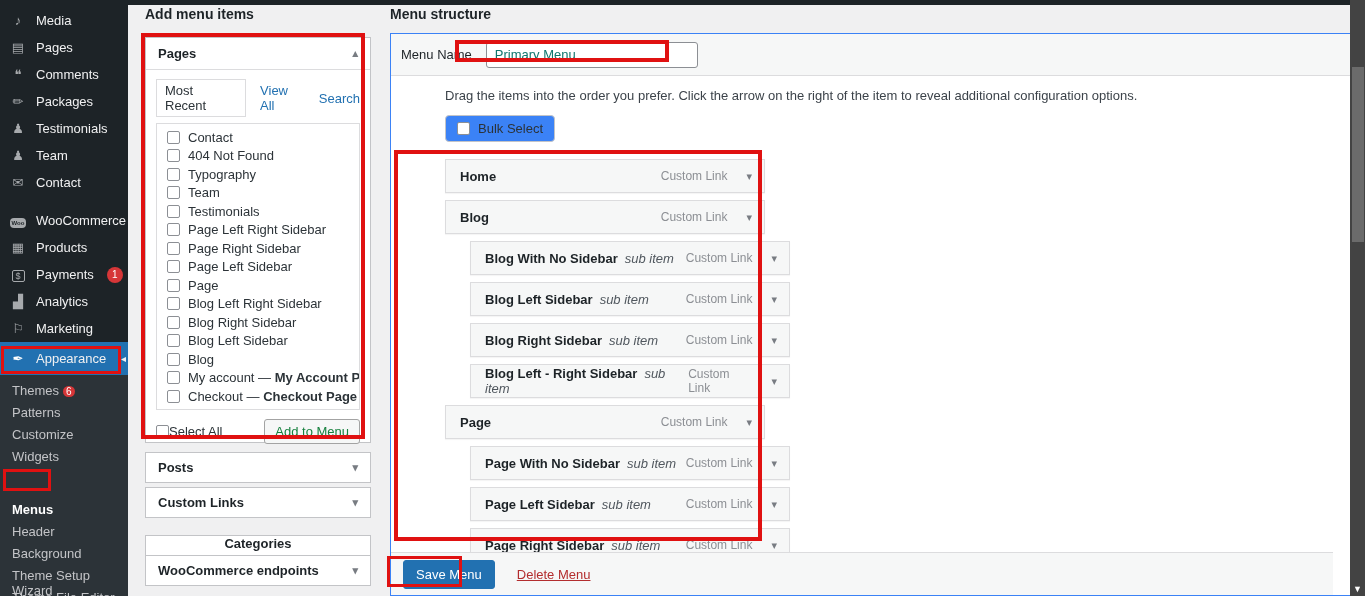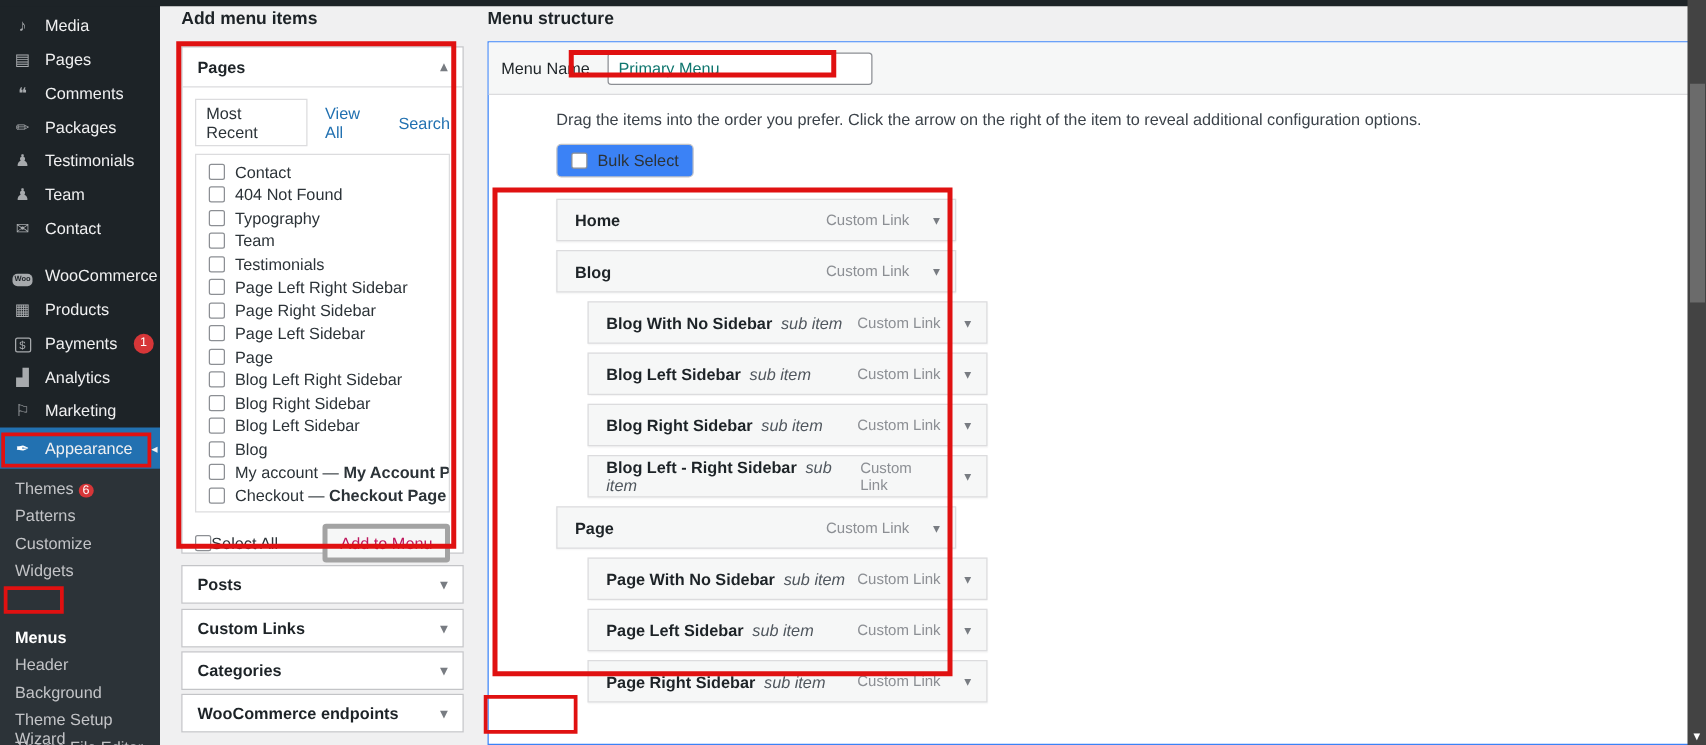--- a/index.html
+++ b/index.html
@@ -46,21 +46,21 @@
   .tab-active { border:1px solid #dcdcde; background:#fff; padding:3px 8px; color:#2c3338; }
   .tab-link { color:#2271b1; text-decoration:none; cursor:pointer; }
   #pages-list { border:1px solid #dcdcde; height:287px; padding:4px 0; overflow:hidden; }
   .chk-row { display:flex; align-items:center; gap:8px; height:18.5px; padding:0 10px;
     font-size:13px; color:#2c3338; white-space:nowrap; }
   .checkbox { width:13px; height:13px; border:1px solid #8c8f94; border-radius:2px;
     background:#fff; flex:none; cursor:pointer; }
   .bold-part { font-weight:bold; }
   #pages-foot { display:flex; justify-content:space-between; align-items:center; margin-top:9px; }
   .select-all { display:flex; align-items:center; gap:0; font-size:13px; color:#2c3338; }
-  #add-to-menu-btn { font-size:13px; color:#be185d; background:#f6f7f7; border:4px solid #a3a3a3;
+  #add-to-menu-btn { font-size:13px; color:#15803d; background:#f6f7f7; border:1px solid #a3a3a3;
     border-radius:3px; padding:4px 10px; cursor:pointer; font-family:inherit; }
 
   
   .acc-panel { left:145px; width:226px; height:31px; background:#fff; border:1px solid #c3c4c7;
     display:flex; justify-content:space-between; align-items:center; padding:0 12px;
     font-size:13px; font-weight:bold; cursor:pointer; }
 
   
   #menu-panel { left:390px; top:33px; width:1012px; height:563px; background:#fff;
     border:1px solid #3b82f6; }
@@ -267,21 +267,21 @@
   </section>
 
   <div class="acc-panel abs" style="top:452px;">
     <span>Posts</span>
     <span class="acc-arrow">▾</span>
   </div>
   <div class="acc-panel abs" style="top:487px;">
     <span>Custom Links</span>
     <span class="acc-arrow">▾</span>
   </div>
-  <div class="acc-panel abs" style="top:521px;">
+  <div class="acc-panel abs" style="top:535px;flex-direction:column;">
     <span>Categories</span>
     <span class="acc-arrow">▾</span>
   </div>
   <div class="acc-panel abs" style="top:555px;">
     <span>WooCommerce endpoints</span>
     <span class="acc-arrow">▾</span>
   </div>
 
   <h2 class="abs col-heading" style="left:390px; top:6px;">Menu structure</h2>
 
@@ -364,20 +364,24 @@
         <div class="menu-row sub">
           <span class="mi-title"><span>Page Right Sidebar</span><span class="mi-meta">sub item</span></span>
           <span class="mi-right">
               <span class="mi-type">Custom Link</span>
               <span class="mi-toggle">▾</span>
             </span>
         </div>
       </div>
     </div>
 
+    <div id="menu-foot">
+      <button id="save-menu-btn">Save Menu</button>
+      <a id="delete-menu-link">Delete Menu</a>
+    </div>
   </section>
 
   <div id="scrollbar" class="abs">
     <div id="scroll-thumb"></div>
     <div id="scroll-down">▼</div>
   </div>
 
   <div class="annot" style="left:1px;  top:346px; width:120px; height:28px;"></div>
   <div class="annot" style="left:3px;  top:469px; width:48px;  height:22px;"></div>
   <div class="annot thick" style="left:141px; top:33px;  width:224px; height:406px;"></div>

